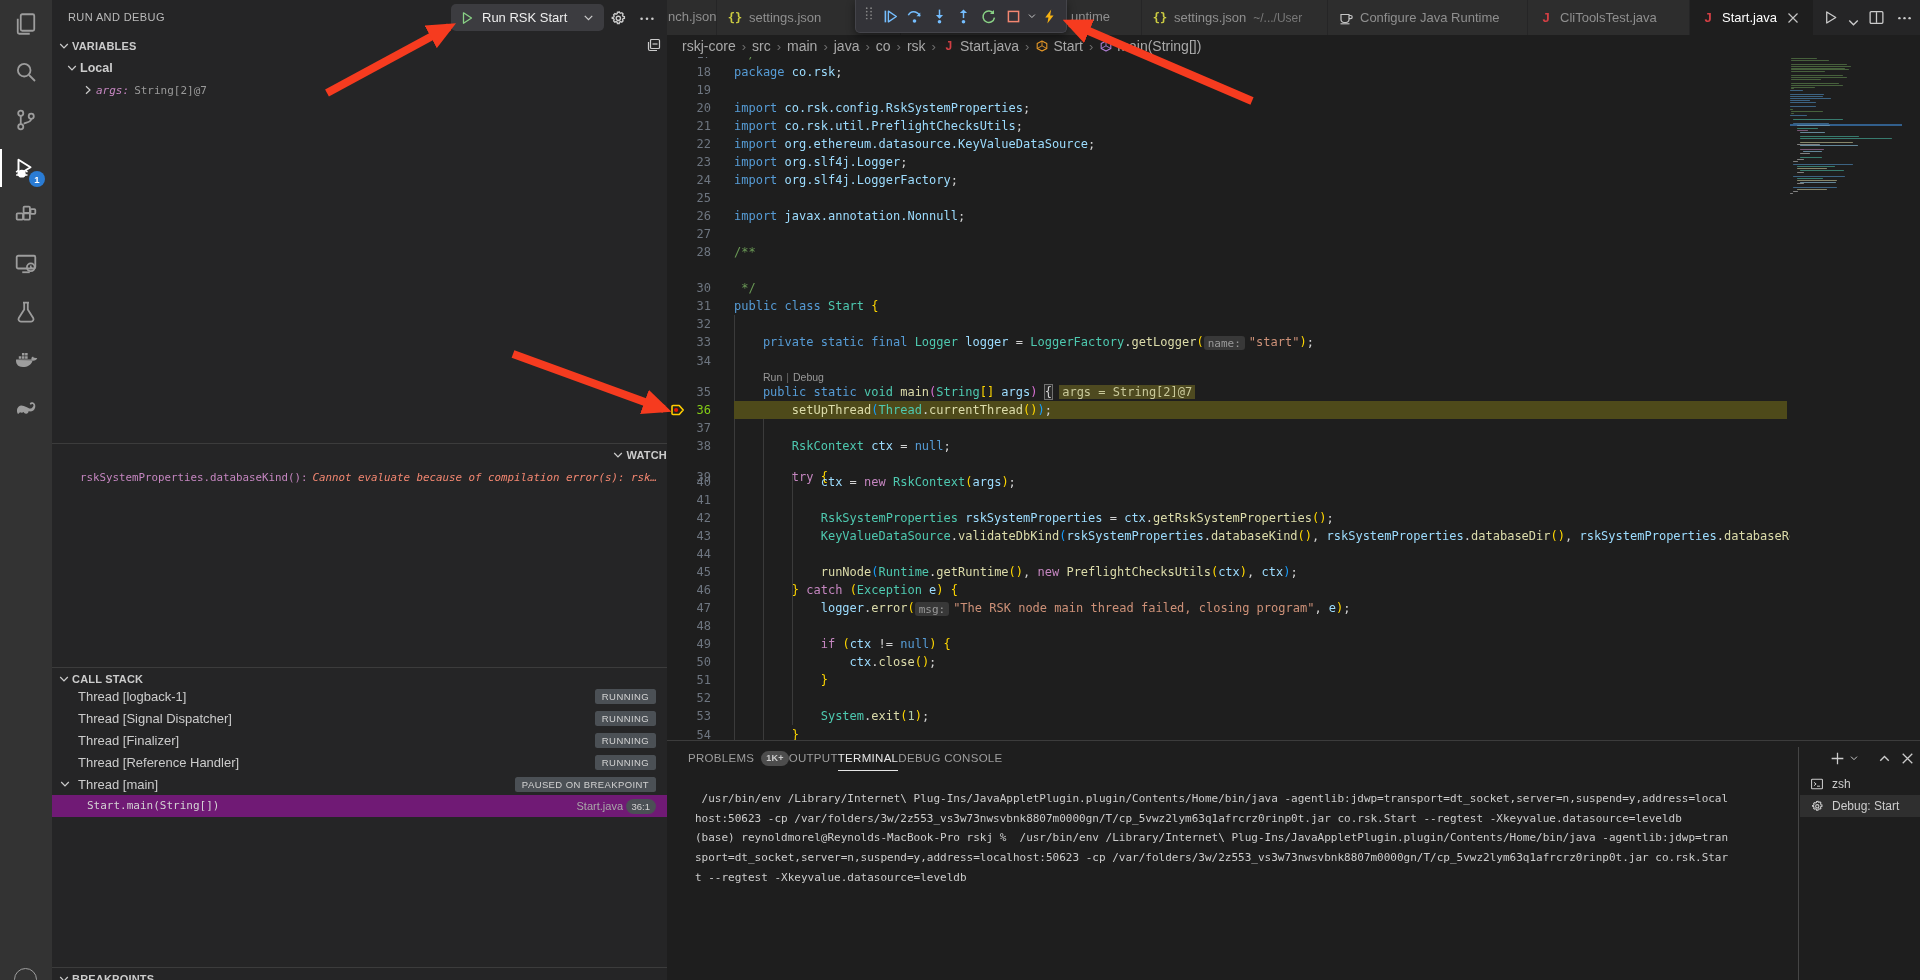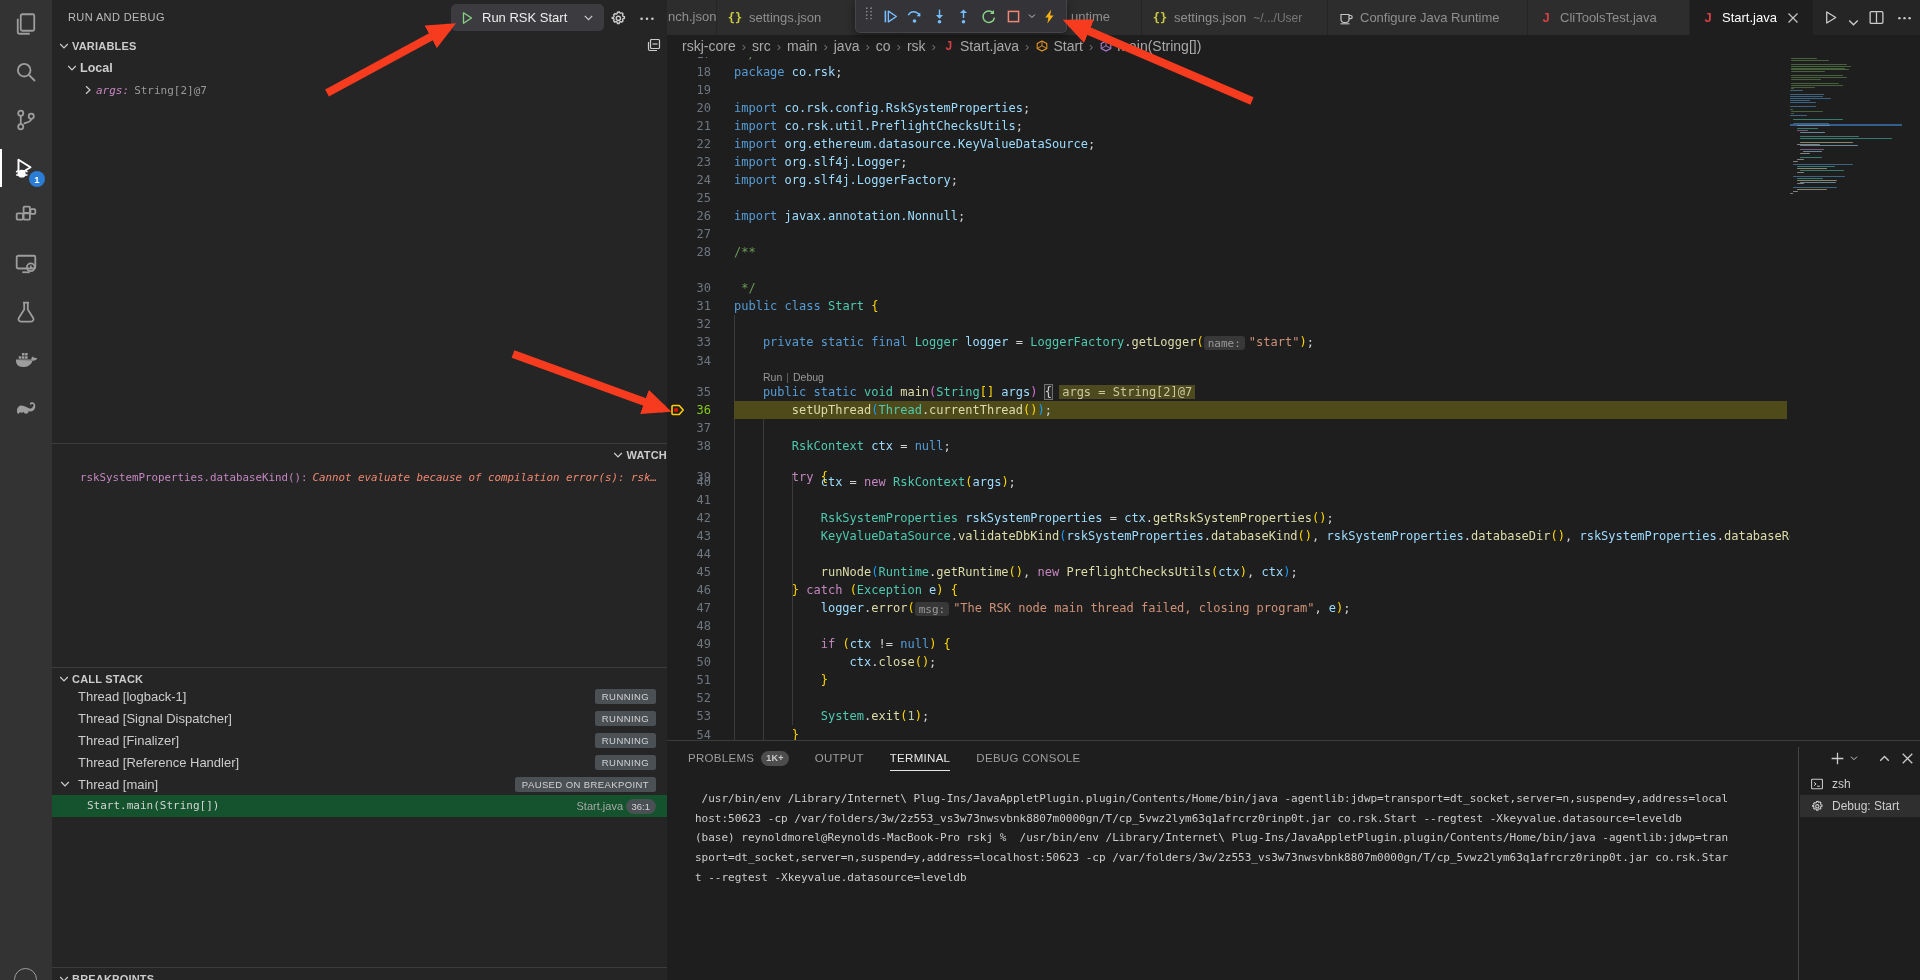--- a/index.html
+++ b/index.html
@@ -34,21 +34,21 @@
   .tree-row .twisty { width:16px; height:16px; color:#cccccc; flex:none; }
   .scope-label { font-weight:700; font-size:12.5px; }
   .var-name { font-size:11px; font-style:italic; color:#c586c0; }
   .var-value { font-size:11px; color:#9a9a9a; margin-left:5px; white-space:pre; }
   .watch-line { font-size:10.8px; white-space:nowrap; overflow:hidden; }
   .watch-name { color:#c586c0; }
   .watch-error { color:#f48771; font-style:italic; margin-left:5px; }
   .thread-row { padding-left:26px; }
   .thread-row .twisty { position:absolute; left:5px; top:3px; }
   .badge-pill { position:absolute; right:11px; top:3.5px; height:15px; background:#4b5055; color:#d2d2d2; border-radius:2.5px; font-size:9.5px; letter-spacing:.4px; display:flex; align-items:center; padding:0 7px; }
-  .frame-row { background:#14532d; }
+  .frame-row { background:#701a75; }
   .frame-name { position:absolute; left:35px; top:4px; font-size:11px; color:#d4d4d4; }
   .frame-file { position:absolute; right:44px; top:4.5px; font-size:11px; color:#a8a8a8; }
   .frame-loc { position:absolute; right:11px; top:3.5px; height:15px; background:#4b5055; color:#d2d2d2; border-radius:7.5px; font-size:9.5px; display:flex; align-items:center; padding:0 6px; }
 
   
   .editor-region { position:absolute; left:667px; top:0; width:1253px; height:980px; background:#1e1e1e; }
   .tabsbar { position:absolute; left:0; top:0; width:100%; height:35px; background:#252526; display:flex; }
   .tab { height:35px; background:#2d2d2d; color:#8f8f8f; font-size:13px; display:flex; align-items:center; border-right:1px solid #252526; position:relative; overflow:hidden; white-space:nowrap; flex:none; }
   .tab .tab-icon { margin:0 6px 0 10px; width:16px; height:16px; flex:none; display:flex; align-items:center; justify-content:center; }
   .tab.active { background:#1e1e1e; color:#ffffff; }
@@ -90,21 +90,21 @@
 
   
   .debug-toolbar { position:absolute; left:855px; top:0; width:212px; height:33px; background:#333338; border:1px solid #44444a; border-top:none; border-radius:0 0 5px 5px; box-shadow:0 3px 9px rgba(0,0,0,.45); display:flex; align-items:center; z-index:20; padding:0 4px; }
   .dt-grip { width:14px; height:20px; color:#8a8a8a; margin:0 2px; }
   .dt-btn { width:25px; height:26px; display:flex; align-items:center; justify-content:center; cursor:pointer; }
   .dt-btn svg { width:17px; height:17px; }
   .dt-chevron { width:12px; height:26px; display:flex; align-items:center; color:#cccccc; cursor:pointer; }
 
   
   .panel { position:absolute; left:667px; top:740px; width:1253px; height:240px; background:#1e1e1e; border-top:1px solid #3c3c3c; }
-  .panel-tabs { position:absolute; left:0; top:0; height:35px; display:flex; align-items:flex-end; padding-left:21px; gap:26px; }
+  .panel-tabs { position:absolute; left:0; top:0; height:35px; display:flex; align-items:flex-end; padding-left:21px; }
   .panel-tab { font-size:11.5px; letter-spacing:.3px; color:#9d9d9d; display:flex; align-items:center; gap:7px; position:relative; height:35px; line-height:35px; cursor:pointer; }
   .panel-tab.active { color:#e7e7e7; }
   .panel-tab.active::after { content:""; position:absolute; left:0; right:0; bottom:5px; height:1px; background:#e7e7e7; }
   .panel-badge { background:#4d4d4d; color:#cccccc; font-size:9px; line-height:1; border-radius:8px; padding:3px 5px; font-weight:700; letter-spacing:.2px; }
   .panel-actions { position:absolute; right:4px; top:9px; display:flex; align-items:center; color:#cccccc; }
   .panel-actions .pa { width:17px; height:17px; margin-left:6px; cursor:pointer; }
   .panel-actions .pa.narrow { width:12px; margin-left:2px; }
   .term-content { position:absolute; left:28px; top:48px; width:1100px; font-size:11px; line-height:19.7px; color:#cccccc; white-space:pre; }
   .term-sash { position:absolute; left:1131px; top:6px; width:1px; height:234px; background:#454545; }
   .term-list { position:absolute; left:1133px; top:32px; width:120px; }

